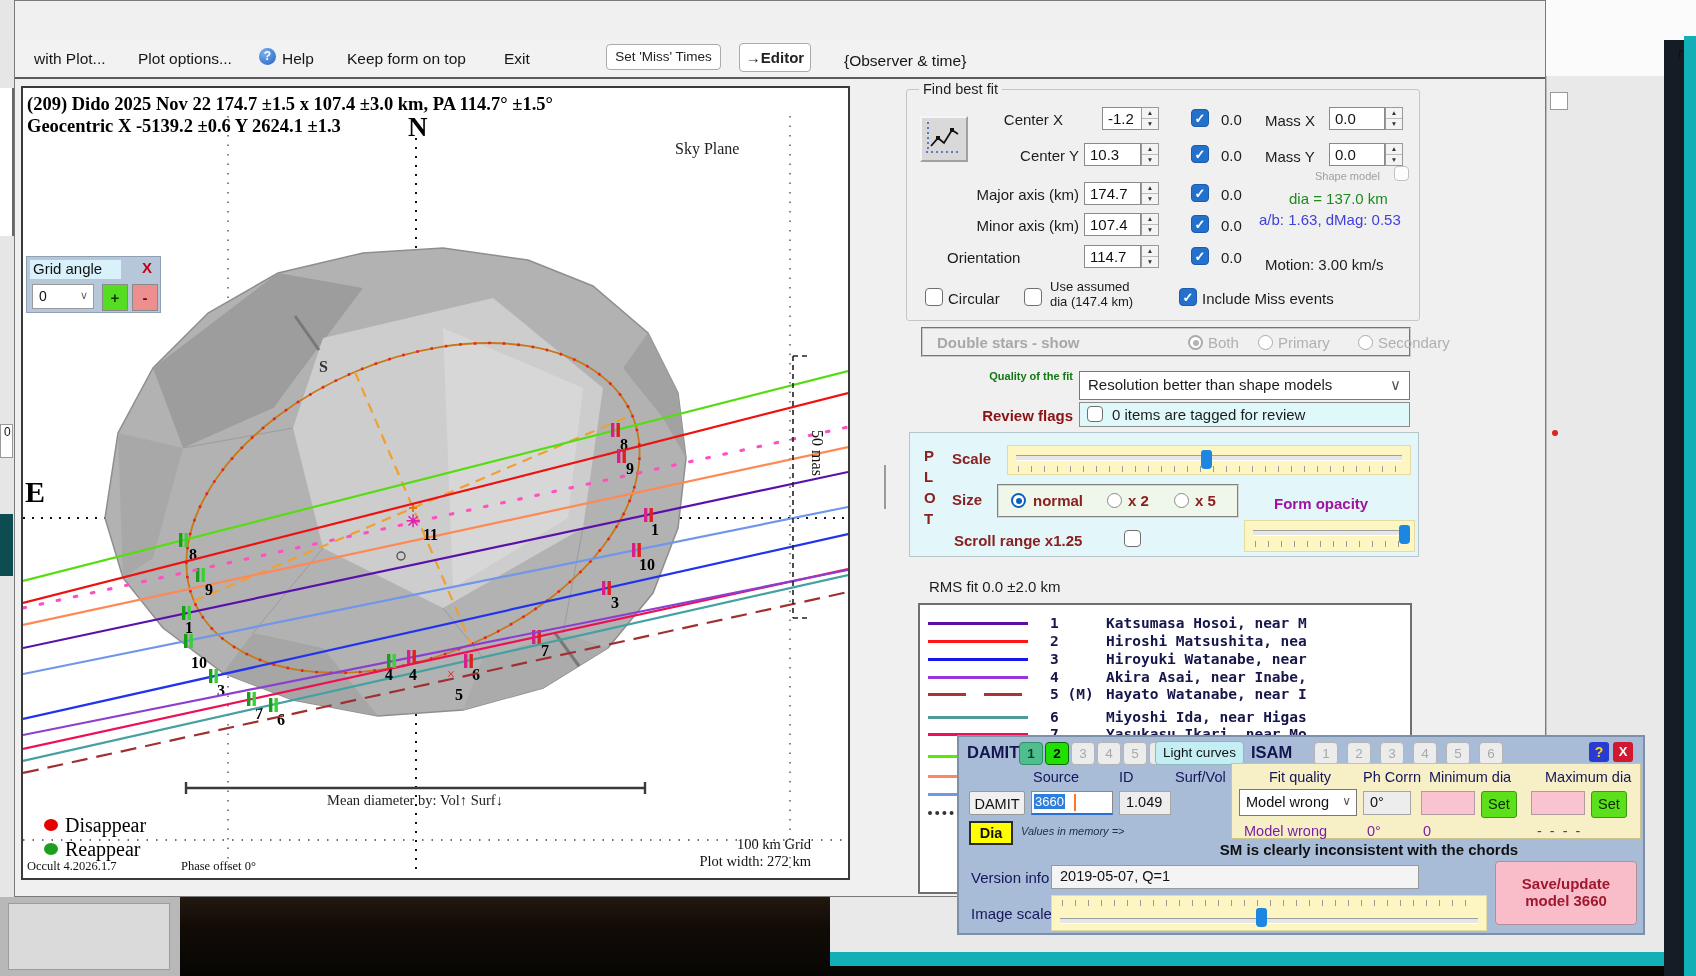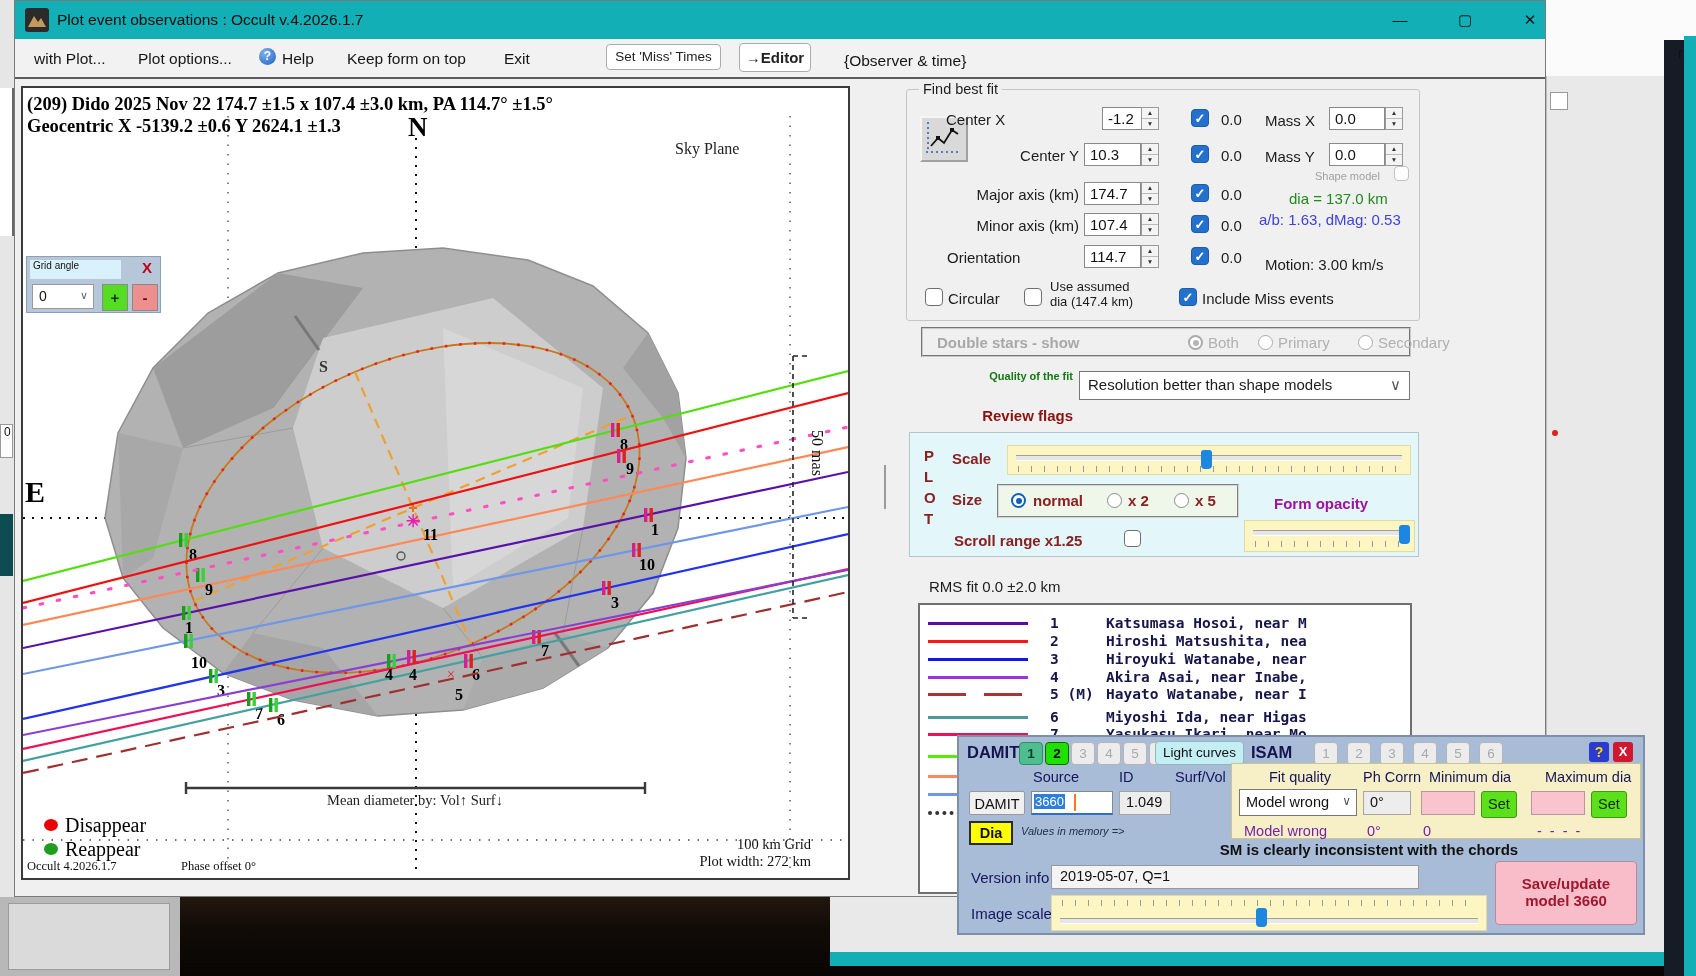--- a/index.html
+++ b/index.html
@@ -15,21 +15,21 @@
   .winbtn{position:absolute;top:8px;width:26px;height:22px;text-align:center;font-size:15px;color:#111;line-height:22px;}
   #menubar{left:0;top:38px;width:100%;height:40px;background:#f2f2f2;border-bottom:2px solid #5c5c5c;box-sizing:border-box;}
   .menuitem{position:absolute;top:11px;font-size:15.5px;color:#161616;}
   .toolbtn{position:absolute;background:#fff;border:1px solid #ababab;border-radius:4px;font-size:13.5px;color:#222;text-align:center;}
   .helpicon{position:absolute;width:17px;height:17px;border-radius: 50%;background:radial-gradient(circle at 35% 30%,#7db2ef,#1e5fc0);color:#fff;
             font-size:12px;font-weight:bold;text-align:center;line-height:17px;top:9px;}
   
   #plotarea{left:6px;top:85px;width:825px;height:790px;background:#fff;border:2px solid #3a3a3a;}
   
   #gridangle{left:11px;top:255px;width:135px;height:57px;background:#b7c7da;border:1px solid #8fa0b5;box-sizing:border-box;z-index:6;}
-  #gridangle .hd{position:absolute;left:3px;top:3px;width:88px;height:19px;background:#d9f1fb;font-size:10px;padding-left:3px;color:#111;}
+  #gridangle .hd{position:absolute;left:3px;top:3px;width:88px;height:19px;background:#d9f1fb;font-size:15px;padding-left:3px;color:#111;}
   #gridangle .x{position:absolute;right:8px;top:2px;color:#c00016;font-weight:bold;font-size:15px;}
   #gridangle .dd{position:absolute;left:5px;top:27px;width:62px;height:25px;background:#fff;border:1px solid #9a9a9a;font-size:14px;color:#111;padding:3px 0 0 6px;box-sizing:border-box;}
   #gridangle .dd .chev{position:absolute;right:5px;top:4px;color:#666;font-size:11px;}
   #gridangle .pm{position:absolute;top:27px;width:24px;height:25px;text-align:center;font-weight:bold;font-size:15px;line-height:25px;border:1px solid #8a8a8a;}
   
   .groupbox{border:1px solid #c6c6c6;border-radius:3px;}
   .gblabel{position:absolute;top:-9px;left:12px;background:#f0f0f0;padding:0 4px;font-size:14.5px;color:#1f1f1f;}
   .lbl{position:absolute;font-size:15px;color:#1c1c1c;white-space:nowrap;}
   .field{position:absolute;background:#fff;border:1px solid #8a8a8a;font-size:15px;color:#111;padding:2px 0 0 5px;box-sizing:border-box;height:23px;}
   .spin{position:absolute;width:18px;height:23px;border:1px solid #9a9a9a;background:#f4f4f4;box-sizing:border-box;}
@@ -94,30 +94,20 @@
   <div class="abs" style="left:1546px;top:76px;width:118px;height:876px;background:#e9e9e9;border-left:1px solid #bdbdbd;"></div>
   <div class="abs" style="left:1550px;top:92px;width:16px;height:16px;background:#fff;border:1px solid #999;"></div>
   <div class="abs" style="left:1552px;top:430px;width:6px;height:6px;border-radius:50%;background:#d22;"></div>
   <div class="abs" style="left:830px;top:893px;width:834px;height:59px;background:#e9e9e9;"></div>
   <div class="abs" style="left:830px;top:952px;width:852px;height:14px;background:#12b0b6;"></div>
   <div class="abs" style="left:1664px;top:40px;width:20px;height:936px;background:#161c26;"></div>
   <div class="abs" style="left:1684px;top:36px;width:12px;height:940px;background:#12b0b6;"></div>
 
   <div id="win" class="abs">
 
-    <div id="titlebar" class="abs">
-      <svg class="abs" style="left:10px;top:7px;" width="24" height="24">
-        <rect x="0" y="0" width="24" height="24" rx="3" fill="#2b2b2b"></rect>
-        <path d="M3 19 L9 8 L13 14 L16 10 L21 19 Z" fill="#c49a5e"></path>
-      </svg>
-      <span class="ttl">Plot event observations : Occult v.4.2026.1.7</span>
-      <span class="winbtn" style="left:1372px;">—</span>
-      <span class="winbtn" style="left:1437px;">▢</span>
-      <span class="winbtn" style="left:1502px;">✕</span>
-    </div>
 
     <div id="menubar" class="abs">
       <span class="menuitem" style="left:19px;">with Plot...</span>
       <span class="menuitem" style="left:123px;">Plot options...</span>
       <span class="helpicon" style="left:244px;">?</span>
       <span class="menuitem" style="left:267px;">Help</span>
       <span class="menuitem" style="left:332px;">Keep form on top</span>
       <span class="menuitem" style="left:489px;">Exit</span>
       <div class="toolbtn" style="left:591px;top:5px;width:113px;height:24px;line-height:24px;">Set 'Miss' Times</div>
       <div class="toolbtn" style="left:724px;top:4px;width:70px;height:27px;line-height:27px;font-weight:bold;font-size:15px;">→Editor</div>
@@ -269,21 +259,21 @@
       <div class="abs" style="left:13px;top:26px;width:48px;height:46px;background:#d9d9d9;border:2px outset #f5f5f5;box-sizing:border-box;">
         <svg width="42" height="40">
           <line x1="6" y1="4" x2="6" y2="34" stroke="#2a5fae" stroke-width="1.5" stroke-dasharray="2 3"></line>
           <line x1="4" y1="34" x2="38" y2="34" stroke="#2a5fae" stroke-width="1.5" stroke-dasharray="2 3"></line>
           <polyline points="9,28 16,20 22,25 30,12 36,16" fill="none" stroke="#111" stroke-width="1.8"></polyline>
           <rect x="14" y="18" width="4" height="4" fill="#111"></rect>
             <rect x="28" y="10" width="4" height="4" fill="#111"></rect>
         </svg>
       </div>
       <div id="fitrows">
-          <span class="lbl" style="left:39px;top:21px;width:132px;">Center X</span>
+          <span class="lbl" style="left:24px;top:21px;width:132px;text-align:right;">Center X</span>
           <div class="field" style="left:177px;top:17px;width:57px;margin-left:18px;">-1.2</div>
           <div class="spin" style="left:234px;top:17px;">
             <div>▲</div>
             <div>▼</div>
           </div>
           <span class="cb abs" style="left:284px;top:19px;">✓</span>
           <span class="lbl" style="left:314px;top:21px;">0.0</span>
           <span class="lbl" style="left:40px;top:57px;width:132px;text-align:right;">Center Y</span>
           <div class="field" style="left:177px;top:53px;width:57px;">10.3</div>
           <div class="spin" style="left:234px;top:53px;">
@@ -348,20 +338,24 @@
       <span class="lbl" style="left:14px;top:5px;font-weight:bold;color:#a8a8a8;">Double stars - show</span>
       <span id="ds-opts"><span class="radio gsel abs" style="left:265px;top:6px;border-color:#aaa;"></span><span class="lbl" style="left:285px;top:5px;color:#b0b0b0;">Both</span><span class="radio  abs" style="left:335px;top:6px;border-color:#aaa;"></span><span class="lbl" style="left:355px;top:5px;color:#b0b0b0;">Primary</span><span class="radio  abs" style="left:435px;top:6px;border-color:#aaa;"></span><span class="lbl" style="left:455px;top:5px;color:#b0b0b0;">Secondary</span></span>
     </div>
 
     <span class="lbl" style="left:890px;top:369px;width:168px;text-align:right;color:#117a11;font-weight:bold;font-size:11px;">Quality of the fit</span>
     <div class="abs" style="left:1064px;top:370px;width:331px;height:29px;background:#fff;border:1px solid #777;box-sizing:border-box;">
       <span class="lbl" style="left:8px;top:4px;">Resolution better than shape models</span>
       <span class="lbl" style="right:8px;top:4px;color:#555;">∨</span>
     </div>
     <span class="lbl" style="left:890px;top:406px;width:168px;text-align:right;color:#8a1212;font-weight:bold;">Review flags</span>
+    <div class="abs" style="left:1064px;top:401px;width:331px;height:25px;background:#dff9fb;border:1px solid #8a8a8a;box-sizing:border-box;">
+      <span class="cb off abs" style="left:7px;top:3px;width:16px;height:16px;"></span>
+      <span class="lbl" style="left:32px;top:3px;">0 items are tagged for review</span>
+    </div>
 
     <div class="abs" style="left:894px;top:431px;width:510px;height:125px;background:#e3f6fa;border:1px solid #b5c5c9;box-sizing:border-box;">
       <div id="plotletters">
           <span class="lbl maroon" style="left:14px;top:14px;">P</span>
           <span class="lbl maroon" style="left:14px;top:35px;">L</span>
           <span class="lbl maroon" style="left:14px;top:56px;">O</span>
           <span class="lbl maroon" style="left:14px;top:77px;">T</span>
         </div>
       <span class="lbl maroon" style="left:42px;top:17px;">Scale</span>
       <div class="slider" style="left:97px;top:12px;width:404px;height:30px;">

